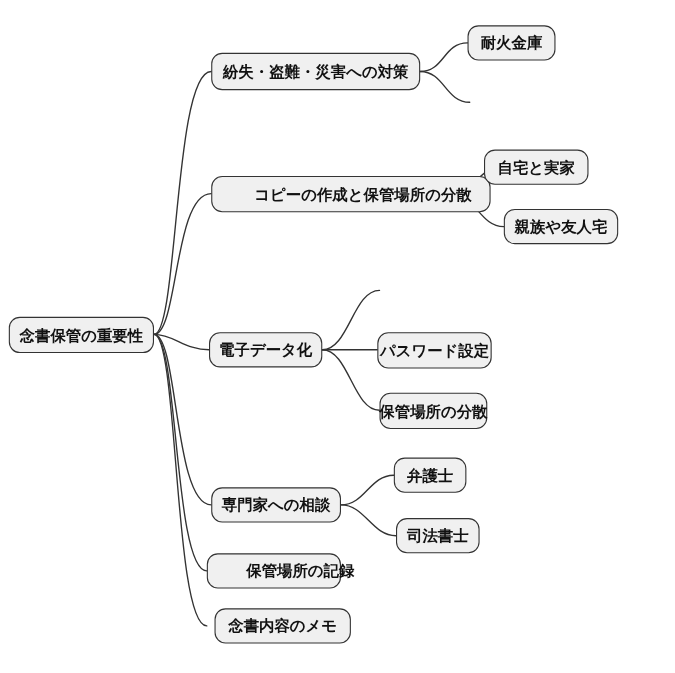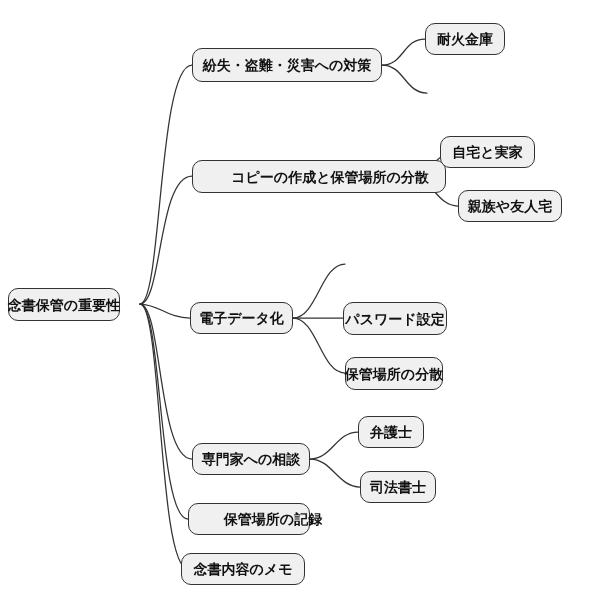--- a/index.html
+++ b/index.html
@@ -37,36 +37,36 @@
     display: flex;
     align-items: center;
     justify-content: center;
     font-size: 14px;
     line-height: 1;
     color: #111111;
     white-space: nowrap;
     font-weight: bold;
   }
   
-  .n-root { left: 8px;   top: 288px; width: 112px; height: 33px; }
+  .n-root { left: 8px;   top: 288px; width: 132px; height: 33px; }
   .n-b1   { left: 192px; top: 48px;  width: 190px; height: 34px; }
   .n-b1c1 { left: 425px; top: 23px;  width: 80px;  height: 32px; }
   .n-b1c2 { left: 427px; top: 76px;  width: 180px; height: 34px; }
   .n-b2   { left: 192px; top: 160px; width: 254px; height: 33px; padding-left: 22px; }
   .n-b2c1 { left: 440px; top: 136px; width: 95px;  height: 32px; }
   .n-b2c2 { left: 458px; top: 190px; width: 104px; height: 32px; }
   .n-b3   { left: 190px; top: 302px; width: 103px; height: 32px; }
   .n-b3c1 { left: 345px; top: 248px; width: 120px; height: 32px; }
   .n-b3c2 { left: 343px; top: 302px; width: 104px; height: 33px; }
   .n-b3c3 { left: 345px; top: 357px; width: 98px; height: 33px; text-align: center; }
   .n-b4   { left: 192px; top: 443px; width: 118px; height: 32px; text-align: right; }
   .n-b4c1 { left: 358px; top: 416px; width: 66px;  height: 32px; }
   .n-b4c2 { left: 360px; top: 471px; width: 76px;  height: 32px; }
   .n-b5   { left: 188px; top: 503px; width: 122px; height: 32px; padding-left: 48px; }
-  .n-b6   { left: 181px; top: 553px; width: 124px; height: 32px; }
+  .n-b6   { left: 195px; top: 553px; width: 124px; height: 32px; }
 </style>
 </head>
 <body>
 
 <div class="canvas">
 
   <svg class="edges" viewBox="0 0 614 612" aria-hidden="true">
 
     <path d="M140,304 C162,304 158,65 192,65"></path>
     <path d="M140,304 C162,304 158,176 192,176"></path>

